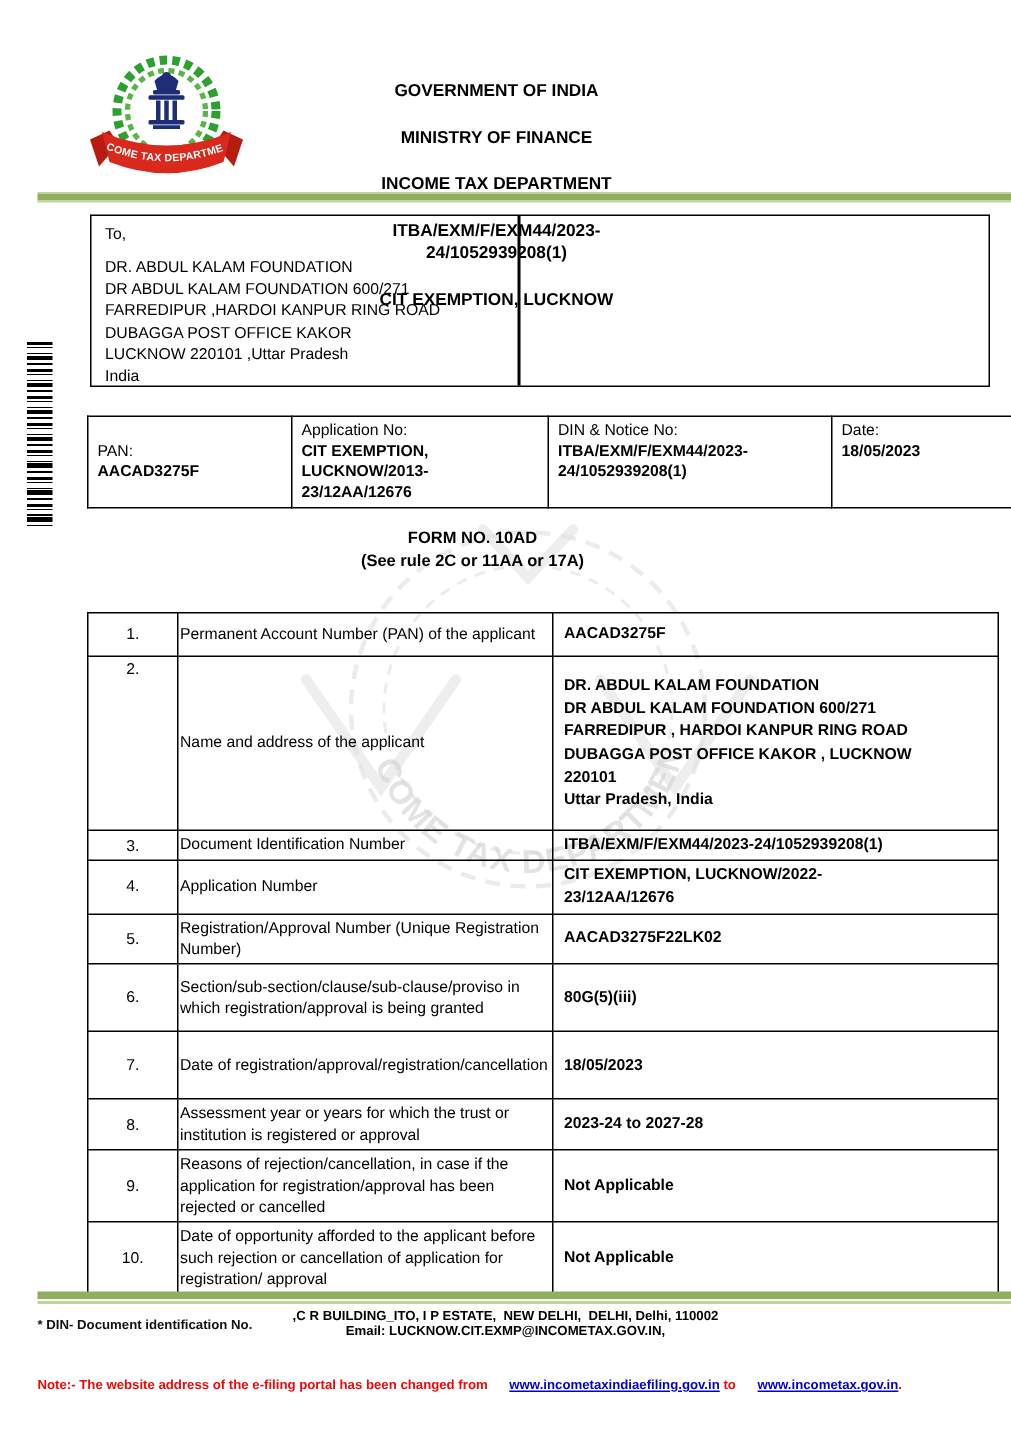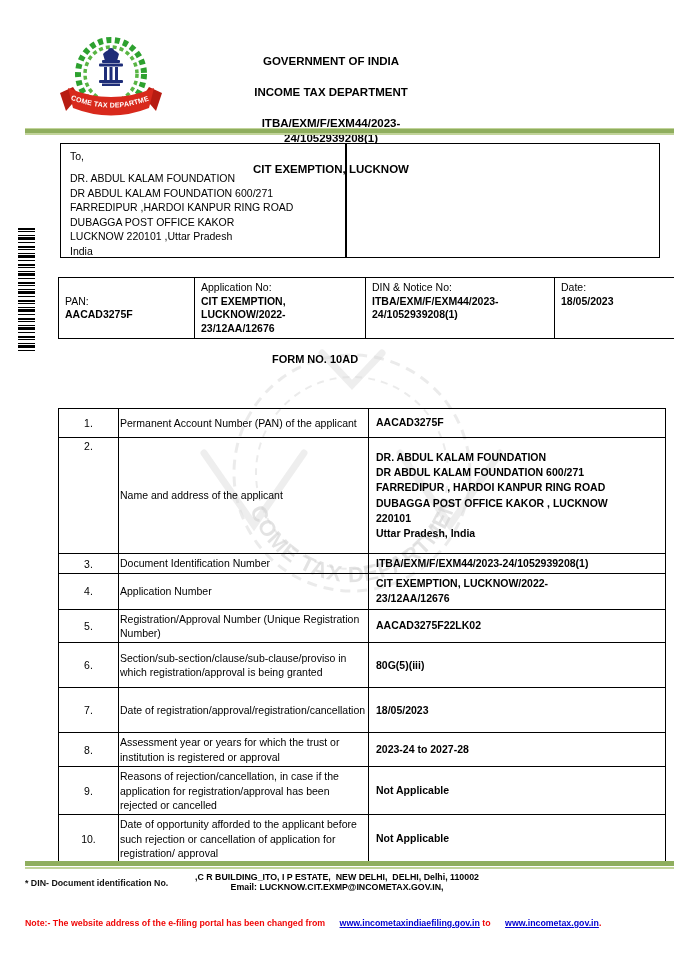--- a/index.html
+++ b/index.html
@@ -109,20 +109,21 @@
           <path id="ribArc" d="M14 65 Q53 80 92 65"></path>
         </defs>
       <text font-size="7" font-weight="bold" fill="#ffffff" letter-spacing="0.2">
         <textPath href="#ribArc" startOffset="50%" text-anchor="middle">INCOME TAX DEPARTMENT</textPath>
       </text>
     </g>
   </svg>
 
   <div class="header-text">
     <div>GOVERNMENT OF INDIA</div>
+    <div>MINISTRY OF FINANCE</div>
     <div>INCOME TAX DEPARTMENT</div>
     <div>ITBA/EXM/F/EXM44/2023-
 24/1052939208(1)</div>
     <div>CIT EXEMPTION, LUCKNOW</div>
   </div>
 
   <div class="green-bar-top"></div>
 
   <div class="recipient-box">
     <div class="recipient-divider"></div>
@@ -140,38 +141,39 @@
   <table class="ref-table">
     <tbody>
         <tr>
       <td class="mid" style="width:123px">
         <div>PAN:</div>
         <div class="ref-value">AACAD3275F</div>
       </td>
       <td style="width:158px">
         <div>Application No:</div>
         <div class="ref-value">CIT EXEMPTION,
-LUCKNOW/2022-
+LUCKNOW/2013-
 23/12AA/12676</div>
       </td>
       <td style="width:176px">
         <div>DIN &amp; Notice No:</div>
         <div class="ref-value">ITBA/EXM/F/EXM44/2023-
 24/1052939208(1)</div>
       </td>
       <td style="width:127px">
         <div>Date:</div>
         <div class="ref-value">18/05/2023</div>
       </td>
     </tr>
   </tbody>
     </table>
 
   <div class="form-title">
     <div>FORM NO. 10AD</div>
+    <div>(See rule 2C or 11AA or 17A)</div>
   </div>
 
   <table class="details-table">
     <tbody>
         <tr class="r1">
       <td class="ser">1.</td>
       <td class="desc">Permanent Account Number (PAN) of the applicant</td>
       <td class="val">AACAD3275F</td>
     </tr>
     <tr class="r2">

